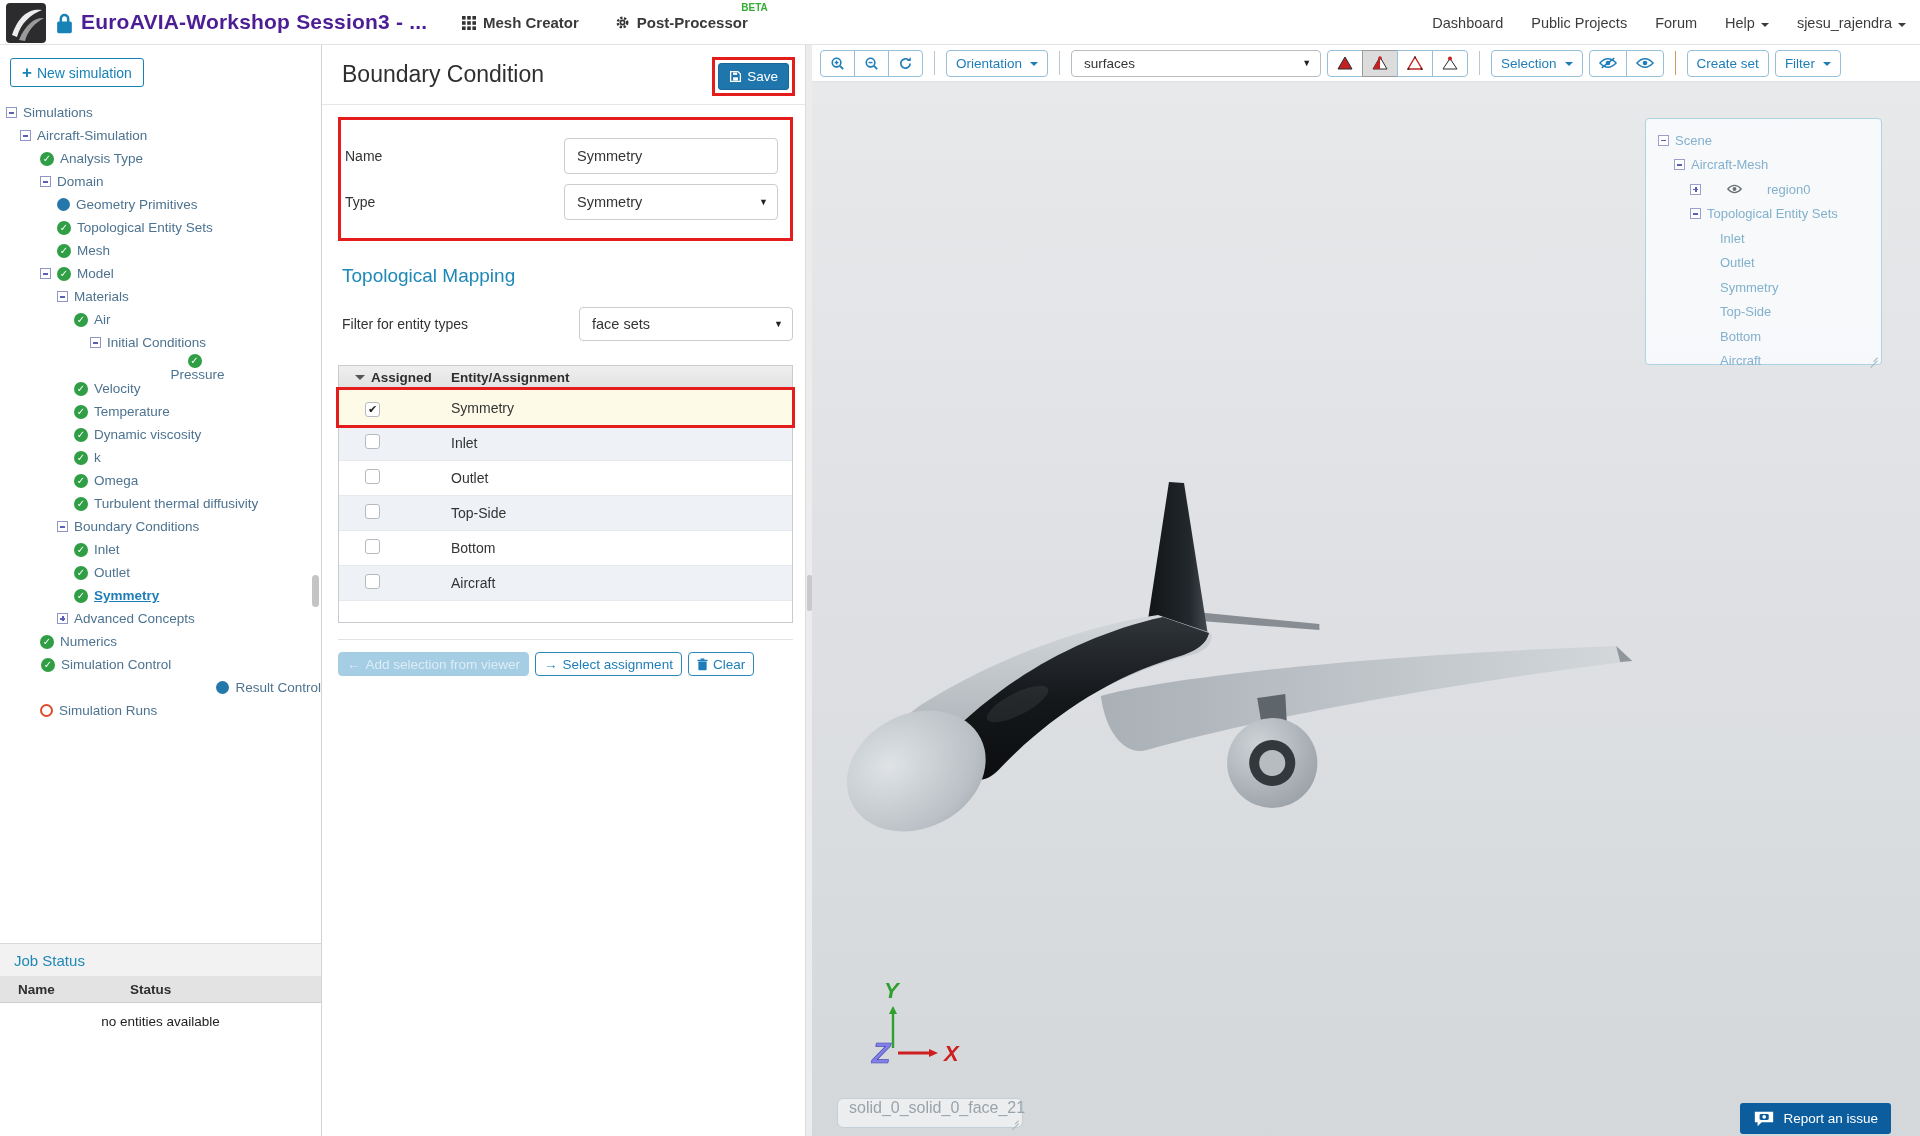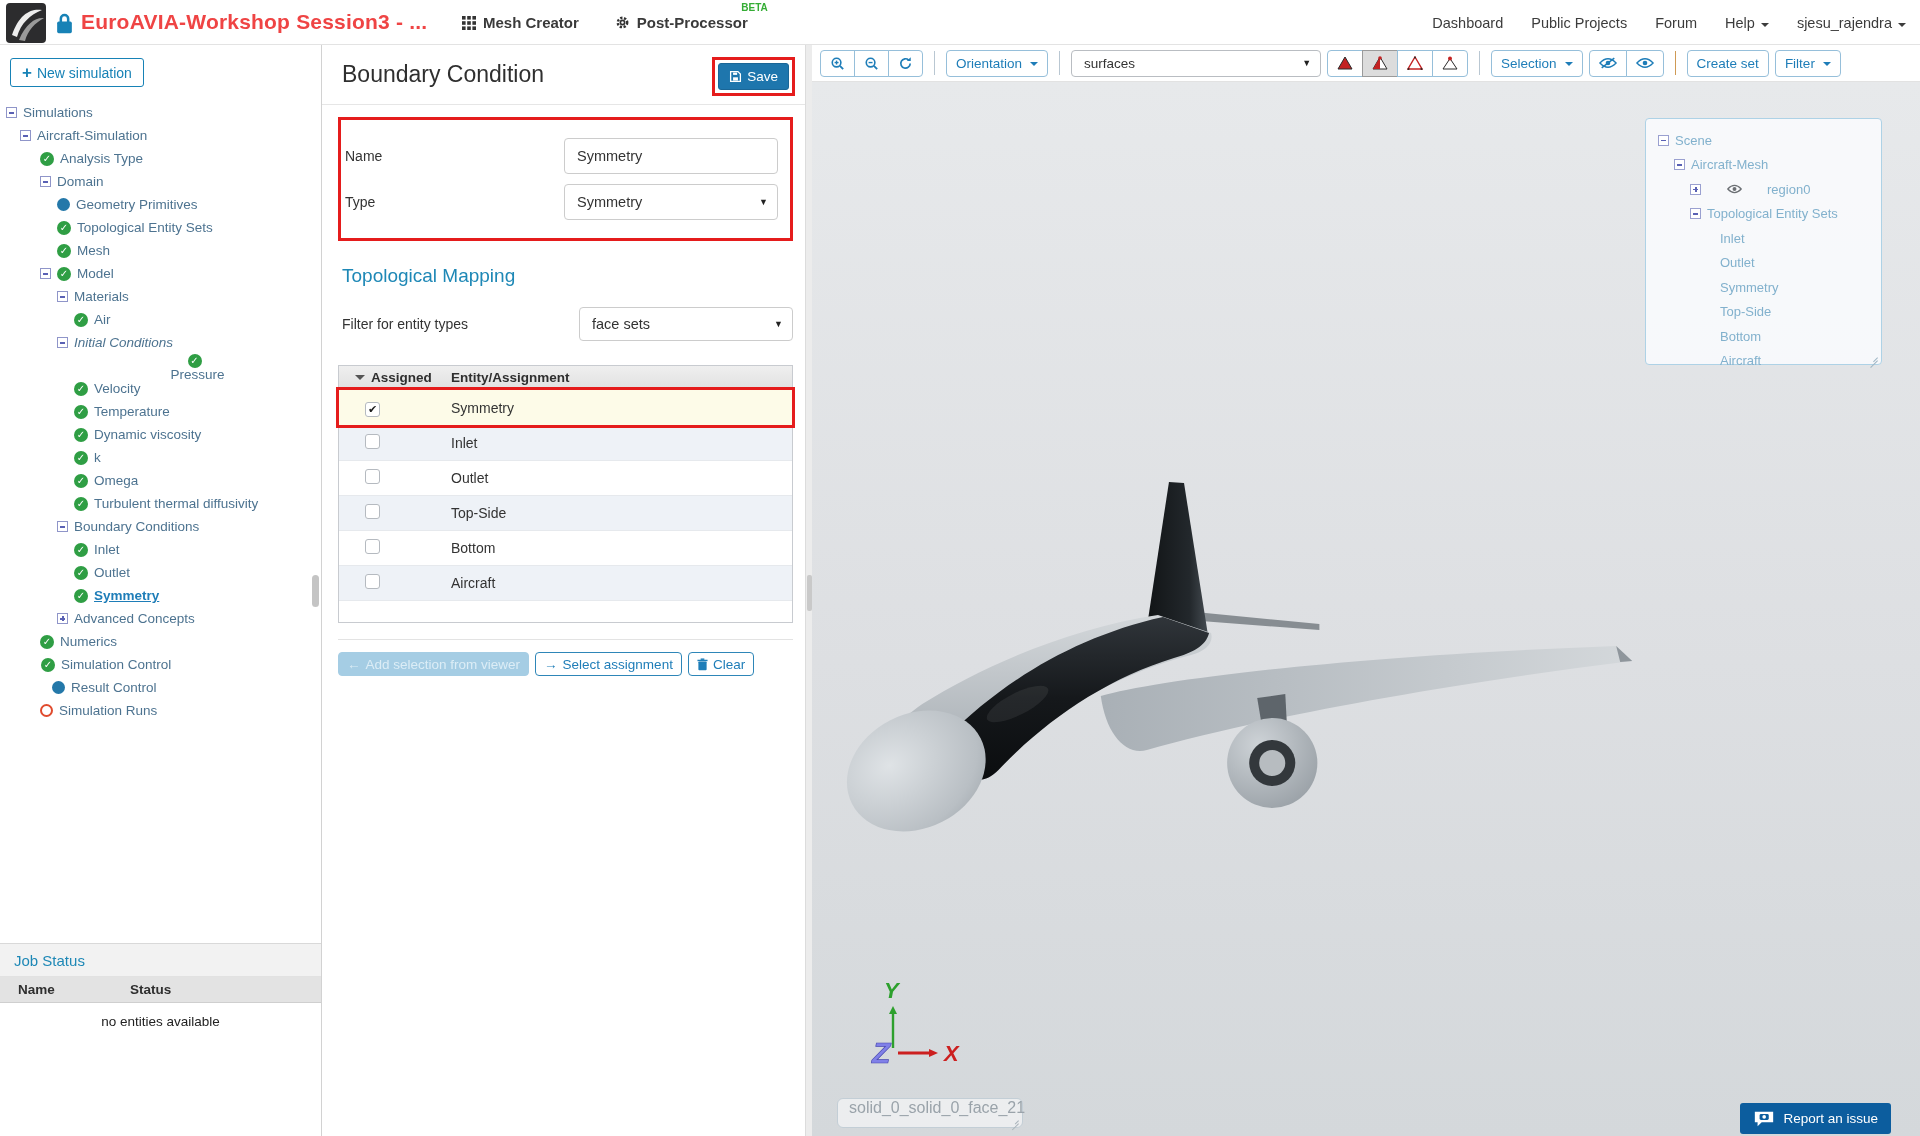--- a/index.html
+++ b/index.html
@@ -3,21 +3,21 @@
 <meta charset="utf-8">
 <style>
   * { margin:0; padding:0; box-sizing:border-box; }
   html,body { width:1920px; height:1136px; overflow:hidden; background:#fff;
     font-family:"Liberation Sans","DejaVu Sans",sans-serif; color:#333; }
 
   
   .header { position:relative; height:45px; background:#fff; border-bottom:1px solid #e3e3e3; display:flex; align-items:center; }
   .logo { width:40px; height:40px; margin:2px 0 0 6px; flex:none; cursor:pointer; }
   .lock { margin:2px 8px 0 10px; flex:none; }
-  .proj-title { font-size:21px; font-weight:700; color:#ef4444; letter-spacing:.2px; white-space:nowrap; }
+  .proj-title { font-size:21px; font-weight:700; color:#4c1d95; letter-spacing:.2px; white-space:nowrap; }
   .wf-tabs { position:absolute; left:448px; top:0; height:45px; display:flex; align-items:center; gap:8px; }
   .wf-tab { position:relative; height:45px; display:flex; align-items:center; gap:7px; padding:0 14px; font-size:15px; font-weight:700; color:#3a3a3a; cursor:pointer; }
   .wf-tab.active::after { content:''; position:absolute; left:0; right:0; bottom:0; height:4px; background:#1782b6; }
   .beta { position:absolute; top:2px; right:-6px; font-size:10px; font-weight:700; color:#35ad35; }
   .top-nav { position:absolute; right:14px; top:0; height:45px; display:flex; align-items:center; gap:28px; font-size:14.5px; color:#3c3c3c; }
   .top-nav .nav-item { cursor:pointer; white-space:nowrap; }
   .caret { display:inline-block; width:0; height:0; border:4px solid transparent; border-top-color:#3c3c3c; margin-left:6px; transform:translateY(3px); }
 
   
   .body { display:flex; height:1091px; }
@@ -205,21 +205,21 @@
           <span class="tlabel">Model</span>
         </div>
         <div class="trow" style="padding-left: 57px;">
           <span class="tbox"></span>
           <span class="tlabel">Materials</span>
         </div>
         <div class="trow" style="padding-left: 74px;">
           <span class="ic-check"></span>
           <span class="tlabel">Air</span>
         </div>
-        <div class="trow" style="padding-left: 57px; font-style: italic;">
+        <div class="trow" style="padding-left: 90px;">
           <span class="tbox"></span>
           <span class="tlabel">Initial Conditions</span>
         </div>
         <div class="trow" style="padding-left: 74px; flex-direction: column;">
           <span class="ic-check"></span>
           <span class="tlabel">Pressure</span>
         </div>
         <div class="trow" style="padding-left: 74px;">
           <span class="ic-check"></span>
           <span class="tlabel">Velocity</span>
@@ -265,21 +265,21 @@
           <span class="tlabel">Advanced Concepts</span>
         </div>
         <div class="trow" style="padding-left: 40px;">
           <span class="ic-check"></span>
           <span class="tlabel">Numerics</span>
         </div>
         <div class="trow" style="padding-left: 41px;">
           <span class="ic-check"></span>
           <span class="tlabel">Simulation Control</span>
         </div>
-        <div class="trow" style="padding-left: 52px;">
+        <div class="trow" style="padding-left: 24px; justify-content: flex-end;">
           <span class="ic-dot"></span>
           <span class="tlabel">Result Control</span>
         </div>
         <div class="trow" style="padding-left: 40px;">
           <span class="ic-ring"></span>
           <span class="tlabel">Simulation Runs</span>
         </div>
       </div>
     <div class="side-thumb"></div>
 

